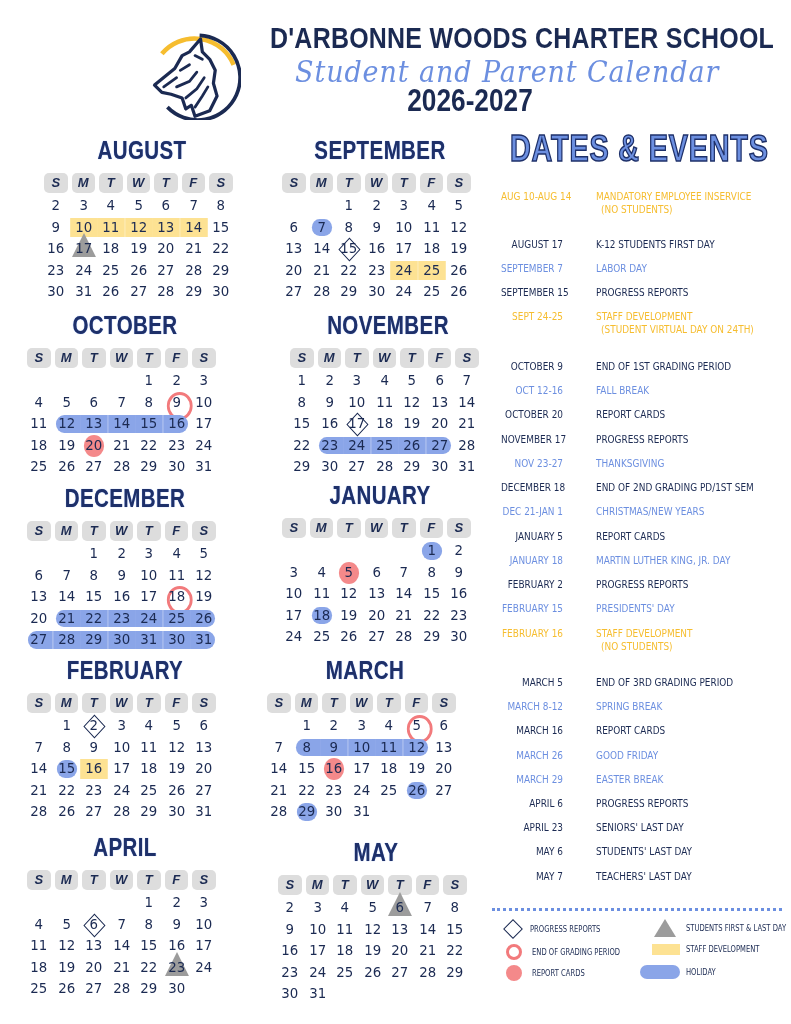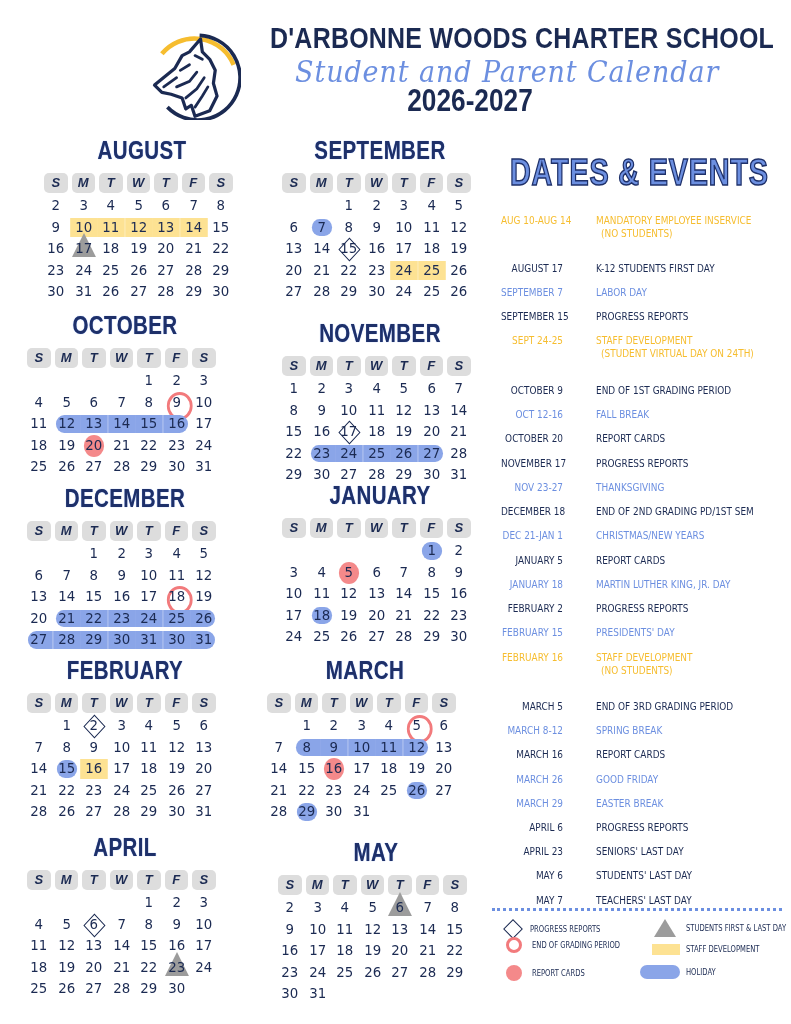--- a/index.html
+++ b/index.html
@@ -36,21 +36,21 @@
   .mk-holiday-l::before { left: 2px; right: -1px; border-radius: 10px 0 0 10px; }
   .mk-holiday-m::before { left: -1px; right: -1px; }
   .mk-holiday-r::before { left: -1px; right: 2px; border-radius: 0 10px 10px 0; }
   .mk-holiday::before { left: 3px; right: 3px; border-radius: 10px; }
   .mk-report::before { content: ""; position: absolute; left: 3px; top: 0; width: 22px; height: 22px; border-radius: 50%; background: #f4898a; z-index: 1; }
   .mk-grading::before { content: ""; position: absolute; left: 3px; top: 0; width: 22px; height: 22px; border-radius: 50%; border: 3px solid #f27a7c; background: #fff; z-index: 1; }
   .mk-progress::before { content: ""; position: absolute; left: 6px; top: 3px; width: 15px; height: 15px; border: 1.2px solid #1b2a52; background: #fff; transform: rotate(45deg); z-index: 1; }
   .mk-first::before { content: ""; position: absolute; left: 1px; top: -5px; width: 0; height: 0;
     border-left: 13px solid transparent; border-right: 13px solid transparent; border-bottom: 24px solid #9c9c9c; z-index: 1; }
 
-  .events { position: absolute; left: 490px; top: 152px; width: 295px; }
+  .events { position: absolute; left: 490px; top: 128px; width: 295px; }
   .events-title { font-family: "Liberation Sans", sans-serif; font-weight: bold; font-size: 36px; color: #6c8fe0;
     -webkit-text-stroke: 1.5px #1e3069; letter-spacing: 1px; transform: scaleX(0.8); transform-origin: left; white-space: nowrap;
     margin-left: 20px; height: 48px; }
   .event { position: absolute; left: 0; width: 295px; font-family: "DejaVu Sans", sans-serif; font-size: 10.5px; line-height: 13px; }
   .event .date { position: absolute; left: 0; width: 73px; text-align: right; white-space: nowrap; transform: scaleX(0.85); transform-origin: right; }
   .event .desc { position: absolute; left: 106px; width: 200px; white-space: nowrap; transform: scaleX(0.85); transform-origin: left; }
   .event .note { display: block; padding-left: 6px; }
   .c-navy { color: #1b2a52; }
   .c-blue { color: #6c8fe0; }
   .c-gold { color: #f6bd2f; }
@@ -222,21 +222,21 @@
         <div class="day"><span>24</span></div>
         <div class="day"><span>25</span></div>
         <div class="day"><span>26</span></div>
         <div class="day"><span>27</span></div>
         <div class="day"><span>28</span></div>
         <div class="day"><span>29</span></div>
         <div class="day"><span>30</span></div>
         <div class="day"><span>31</span></div>
       </div>
     </div>
-    <div class="month" style="left: 280px; top: 310px; margin-top: 8px;">
+    <div class="month" style="left: 288px; top: 310px;">
       <div class="month-title">NOVEMBER</div>
       <div class="dow-row">
         <div class="dow">S</div>
         <div class="dow">M</div>
         <div class="dow">T</div>
         <div class="dow">W</div>
         <div class="dow">T</div>
         <div class="dow">F</div>
         <div class="dow">S</div>
       </div>
@@ -683,21 +683,21 @@
       </div>
     </div>
 </div>
 
 <div class="legend">
   <div class="legend-divider"></div>
   <div class="leg-item" style="left:10px; top:14px;">
     <div class="leg-diamond"></div>
     <span class="lbl">PROGRESS REPORTS</span>
   </div>
-  <div class="leg-item" style="left:10px; top:29px;">
+  <div class="leg-item" style="left:10px; top:36px;">
     <div class="leg-ring"></div>
     <span class="lbl">END OF GRADING PERIOD</span>
   </div>
   <div class="leg-item" style="left:10px; top:57px;">
     <div class="leg-dot"></div>
     <span class="lbl">REPORT CARDS</span>
   </div>
   <div class="leg-item" style="left:162px; top:11px;">
     <div class="leg-tri"></div>
     <span class="lbl">STUDENTS FIRST &amp; LAST DAY</span>

